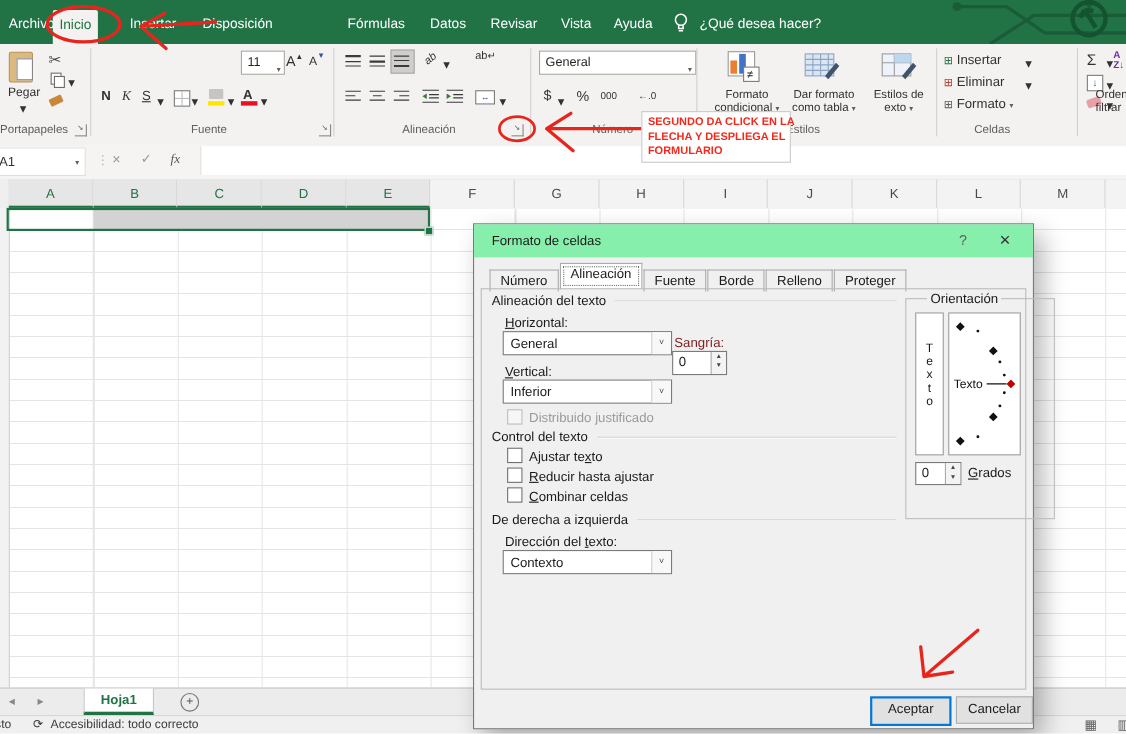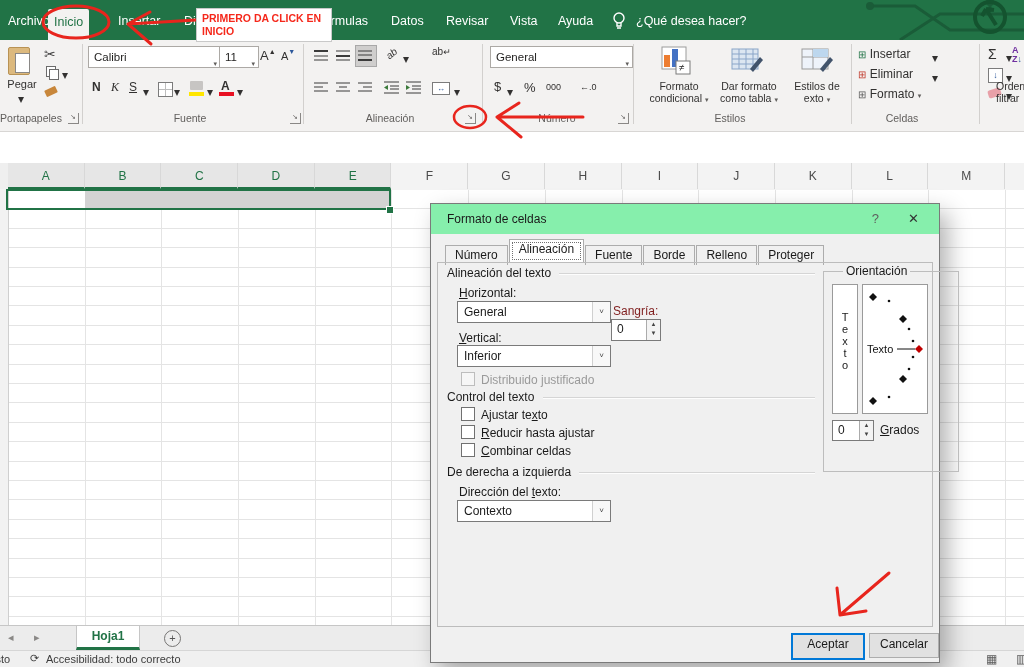--- a/index.html
+++ b/index.html
@@ -107,21 +107,20 @@
     <div class="rbtn" style="left:2px;top:38px;width:40px;text-align:center;font-size:11px">Pegar</div>
     <div class="rbtn chev" style="left:18px;top:52px">▾</div>
     <div class="rbtn" style="left:44px;top:6px;font-size:14px;color:#444">✂</div>
     <div class="abs" style="left:46px;top:26px;width:8px;height:9px;border:1px solid #6b6b6b;background:#fff"></div>
     <div class="abs" style="left:49px;top:29px;width:8px;height:9px;border:1px solid #6b6b6b;background:#fff"></div>
     <div class="rbtn chev" style="left:62px;top:28px">▾</div>
     <div class="abs" style="left:45px;top:48px;width:12px;height:7px;background:#c8873b;border-radius:1px;transform:rotate(-25deg)"></div>
     <div class="glabel" style="left:-12px;width:86px">Portapapeles</div>
     <div class="launcher" style="left:68px">↘</div>
 
-    <div class="combo" style="left:88px;top:6px;width:126px;height:20px"><span>Calibri</span><span class="chev">▾</span></div>
     <div class="combo" style="left:219px;top:6px;width:33px;height:20px"><span>11</span><span class="chev">▾</span></div>
     <div class="rbtn" style="left:260px;top:8px;font-size:13px"><span>A</span><span style="font-size:7px;vertical-align:6px">▲</span></div>
     <div class="rbtn" style="left:281px;top:8px;font-size:11px"><span>A</span><span style="font-size:7px;vertical-align:6px;color:#2b579a">▼</span></div>
     <div class="rbtn" style="left:92px;top:40px;font-weight:bold">N</div>
     <div class="rbtn" style="left:111px;top:40px;font-style:italic;font-family:'Liberation Serif',serif">K</div>
     <div class="rbtn" style="left:129px;top:40px;text-decoration:underline">S</div>
     <div class="rbtn chev" style="left:143px;top:45px">▾</div>
     <div class="abs" style="left:158px;top:42px;width:13px;height:13px;border:1px solid #7b7b7b;background:linear-gradient(#bdbdbd,#bdbdbd) center/13px 1px no-repeat,linear-gradient(#bdbdbd,#bdbdbd) center/1px 13px no-repeat,#fff"></div>
     <div class="rbtn chev" style="left:174px;top:45px">▾</div>
     <div class="abs" style="left:190px;top:41px;width:13px;height:9px;background:#c7c5c3;border-radius:1px"></div>
@@ -258,20 +257,31 @@
     <div class="rbtn chev" style="left:1006px;top:31px">▾</div>
     <div class="abs" style="left:988px;top:49px;width:13px;height:8px;background:#e8a0a8;border-radius:2px;transform:rotate(-18deg)"></div>
     <div class="rbtn chev" style="left:1006px;top:49px">▾</div>
     <div class="abs" style="left:1012px;top:6px;font-size:9px;font-weight:bold;color:#7030a0;line-height:9px">A<br>Z<span style="color:#2b579a">↓</span></div>
     <div class="bigbtn" style="left:996px;top:40px;width:60px;text-align:left">
       <div>Ordenar y</div>
         <div>filtrar</div>
     </div>
   </div>
 
+  <div class="abs" id="fbar">
+    <div class="abs" style="left:-4px;top:3px;width:80px;height:24px;background:#fff;border:1px solid #e1dfdd">
+      <span style="position:absolute;left:2px;top:5px;font-size:12px;color:#333">A1</span>
+      <span class="chev" style="position:absolute;right:5px;top:9px">▾</span>
+    </div>
+    <div class="abs" style="left:88px;top:8px;color:#b5b3b1;font-size:11px">⋮</div>
+    <div class="abs" style="left:102px;top:6px;color:#9a9896;font-size:13px">×</div>
+    <div class="abs" style="left:128px;top:6px;color:#9a9896;font-size:12px">✓</div>
+    <div class="abs" style="left:155px;top:6px;color:#555;font-size:12px;font-style:italic;font-family:'Liberation Serif',serif">fx</div>
+    <div class="abs" style="left:182px;top:2px;width:842px;height:26px;background:#fff;border-left:1px solid #e1dfdd"></div>
+  </div>
 
   <div class="abs" id="colheads">
     <div class="abs" style="left:0;top:0;width:8px;height:26px;background:#efefef;border-right:1px solid #d8d8d8"></div>
   <div class="colhead sel" style="left: 8px; width: 75.7px;">A</div>
       <div class="colhead sel" style="left: 84.7px; width: 75.7px;">B</div>
       <div class="colhead sel" style="left: 161.4px; width: 75.7px;">C</div>
       <div class="colhead sel" style="left: 238.1px; width: 75.7px;">D</div>
       <div class="colhead sel" style="left: 314.8px; width: 75.7px;">E</div>
       <div class="colhead" style="left: 391.5px; width: 75.7px;">F</div>
       <div class="colhead" style="left: 468.2px; width: 75.7px;">G</div>
@@ -375,23 +385,24 @@
         <span class="val">0</span>
           <span class="arrows">▲<br>▼</span>
       </div>
       <span class="abs" style="left:56px;top:145px;font-size:12px"><span class="mn">G</span><span>rados</span></span>
     </fieldset>
 
     <div class="dbtn default" style="left:360px;top:429px">Aceptar</div>
     <div class="dbtn" style="left:438px;top:429px;width:68px">Cancelar</div>
   </div>
 
-  <div class="annbox" style="left:196px;top:8px;width:124px">
-    <div>PRIMERO DA CLICK EN</div>
-      <div>INICIO</div>
+  <div class="annbox" style="left:583px;top:101px;width:124px;font-size:10px">
+    <div>SEGUNDO DA CLICK EN LA</div>
+      <div>FLECHA Y DESPLIEGA EL</div>
+      <div>FORMULARIO</div>
   </div>
   <svg id="annsvg" width="1024" height="667">
     <g stroke="#e8251d" fill="none" stroke-width="3" stroke-linecap="round">
       <ellipse cx="76" cy="22" rx="33" ry="16"></ellipse>
       <path d="M196 20 L128 24 M128 24 L150 12 M128 24 L151 44"></path>
       <ellipse cx="470" cy="117" rx="16" ry="11" stroke-width="2.5"></ellipse>
       <path d="M583 117 L497 117 M497 117 L519 103 M497 117 L521 137"></path>
       <path d="M889 573 L840 615 M840 615 L837 588 M840 615 L866 611"></path>
     </g>
   </svg>

